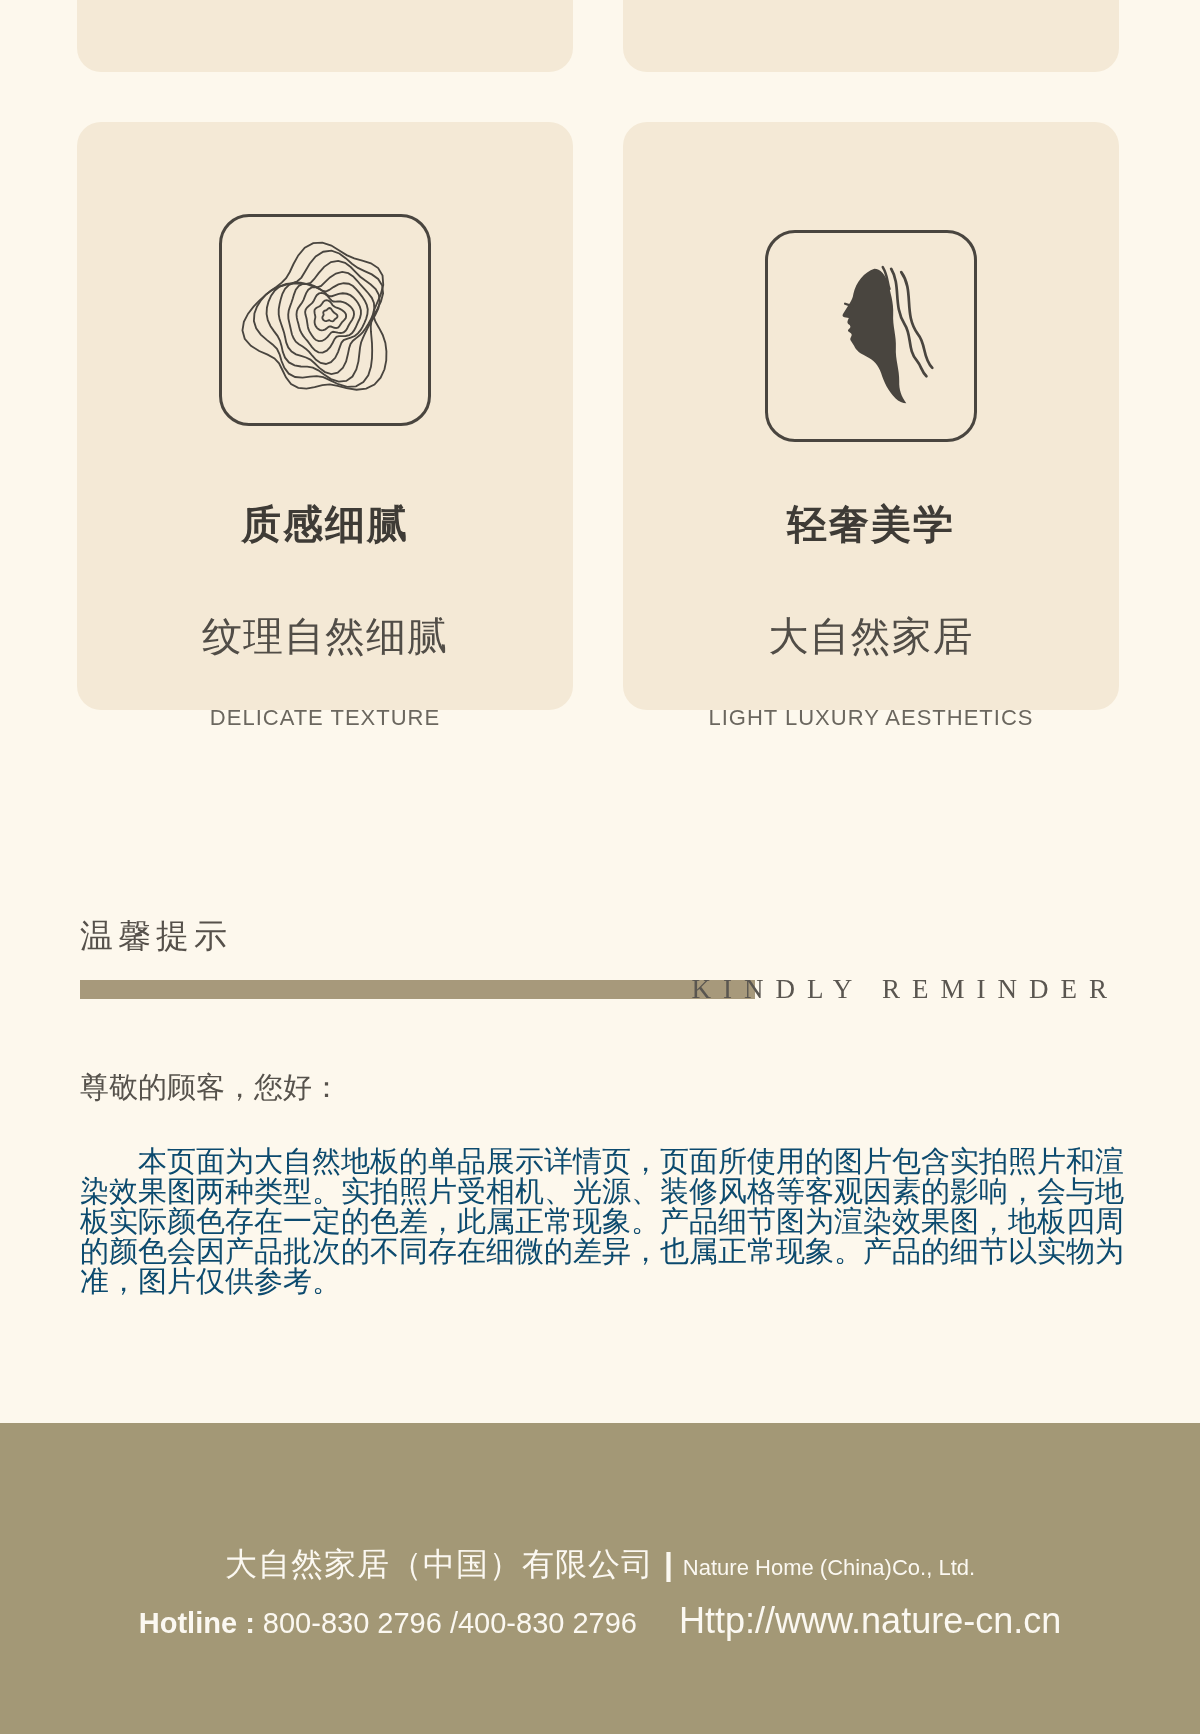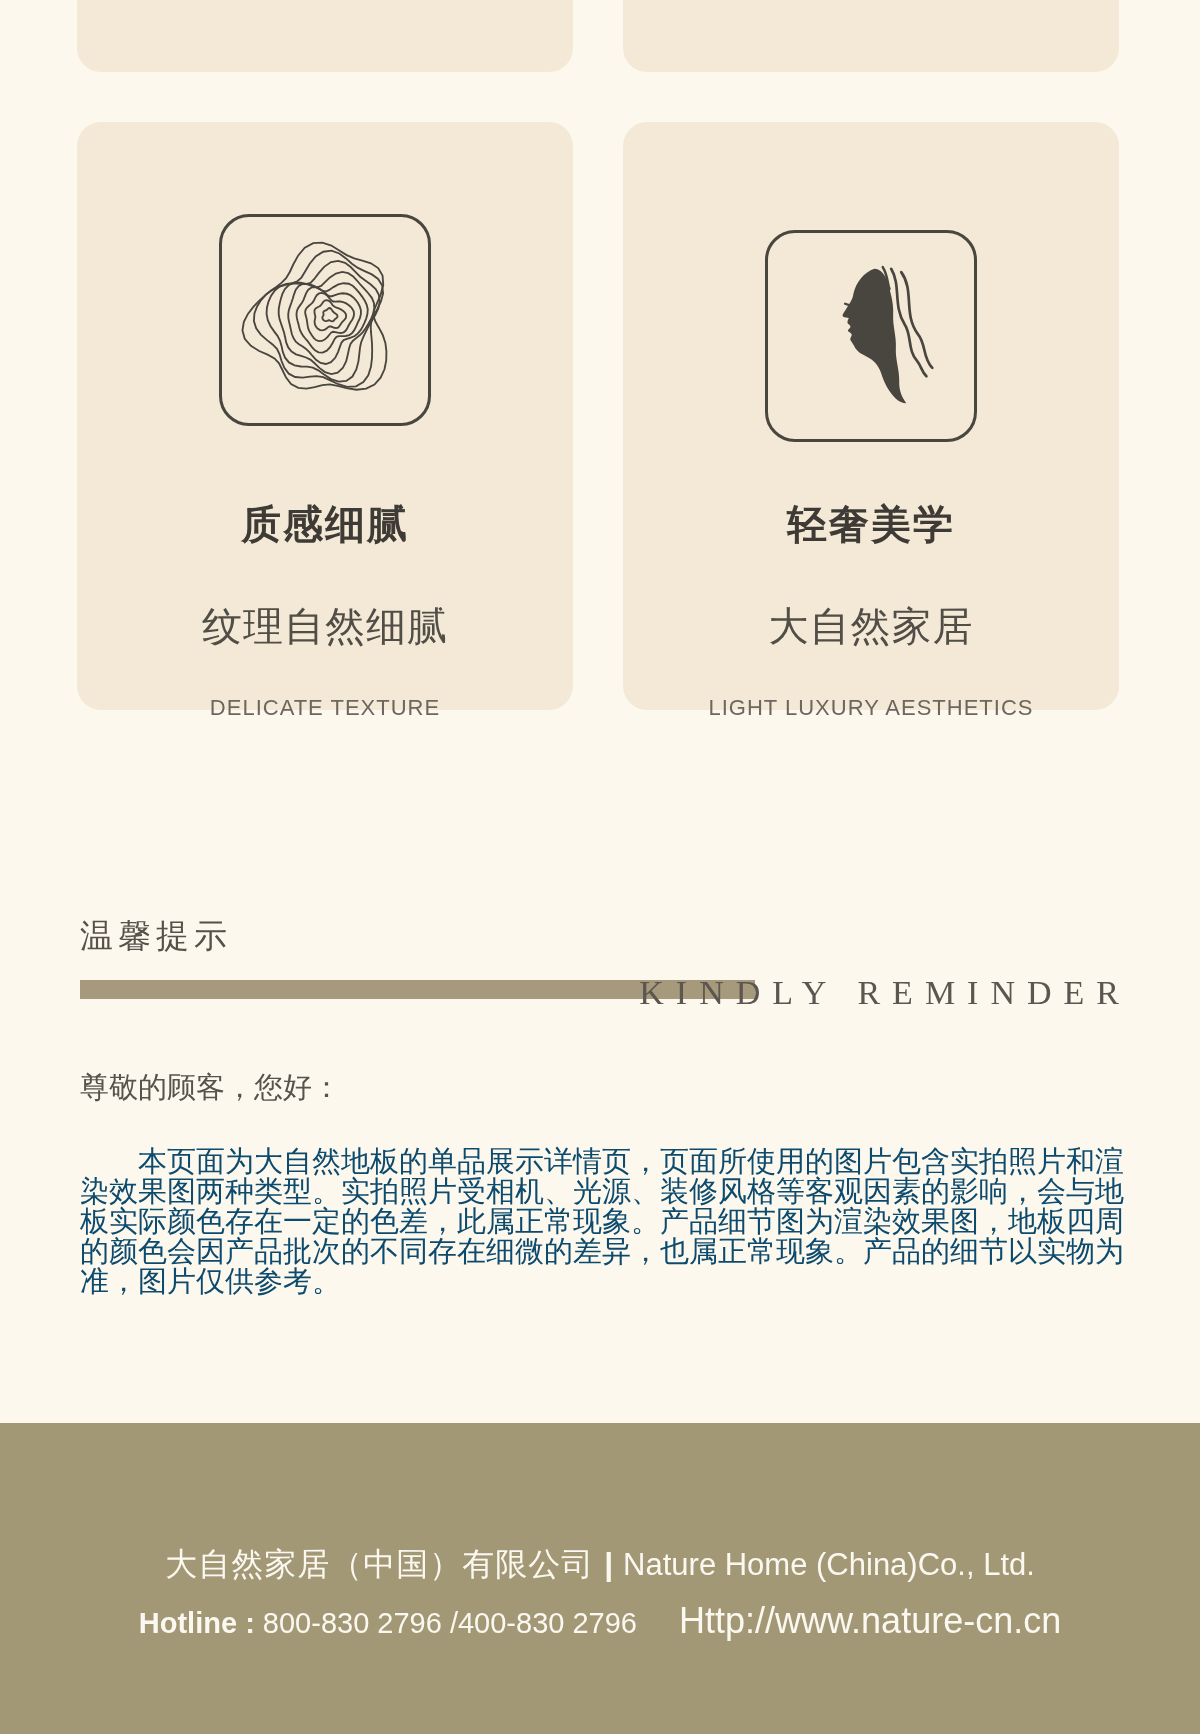--- a/index.html
+++ b/index.html
@@ -17,53 +17,53 @@
   .icon-frame{
     margin-top:92px;width:206px;height:206px;flex:0 0 auto;
     border:3px solid #49453f;border-radius:30px;
     display:flex;align-items:center;justify-content:center;
   }
   .icon-frame svg{display:block;}
   .card-title{
     margin-top:54px;font-size:40px;font-weight:bold;color:#3e3b36;letter-spacing:2px;
   }
   .card-subtitle{
-    margin-top:30px;font-size:40px;font-weight:400;color:#514d47;letter-spacing:1px;
+    margin-top:40px;font-size:40px;font-weight:400;color:#514d47;letter-spacing:1px;
   }
   .card-caption{
     margin-top:24px;font-size:22px;color:#6b675f;letter-spacing:1px;
   }
   .reminder-heading{
     position:absolute;left:80px;top:914px;
     font-size:33px;font-weight:300;letter-spacing:5px;color:#56514b;
   }
   .reminder-bar{
     position:absolute;left:80px;top:980px;width:675px;height:19px;background:#a7997b;
   }
   .reminder-heading-en{
-    position:absolute;right:69px;top:974px;
+    position:absolute;right:81px;top:974px;
     font-family:"Liberation Serif","DejaVu Serif",serif;
-    font-size:34px;letter-spacing:12px;color:#5a5650;white-space:nowrap;
+    font-size:27px;letter-spacing:12px;color:#5a5650;white-space:nowrap;
   }
   .greeting{
     position:absolute;left:80px;top:1068px;font-size:29px;color:#56524c;
   }
   .notice-paragraph{
     position:absolute;left:80px;top:1146px;width:1044px;
     font-size:29px;line-height:30px;color:#0c4a6e;
     text-align:justify;text-indent:2em;
   }
   .footer{
     position:absolute;left:0;top:1423px;width:1200px;height:311px;
     background:#a39876;color:#fbf8f1;text-align:center;
   }
   .footer-line1{margin-top:120px;font-size:32px;white-space:nowrap;}
   .footer-line1 .cn{font-weight:normal;letter-spacing:1px;}
   .footer-line1 .pipe{font-weight:bold;margin:0 10px;}
-  .footer-line1 .en{font-weight:400;font-size:31px;}
+  .footer-line1 .en{font-weight:400;font-size:22px;}
   .footer-line2{margin-top:13px;font-size:29px;white-space:nowrap;}
   .footer-line2 .hl-label{font-weight:bold;}
   .footer-line2 .site{margin-left:34px;font-size:36px;}
 </style>
 </head>
 <body>
 
 <div class="card card-top" style="left:77px"></div>
 <div class="card card-top" style="left:623px"></div>
 

